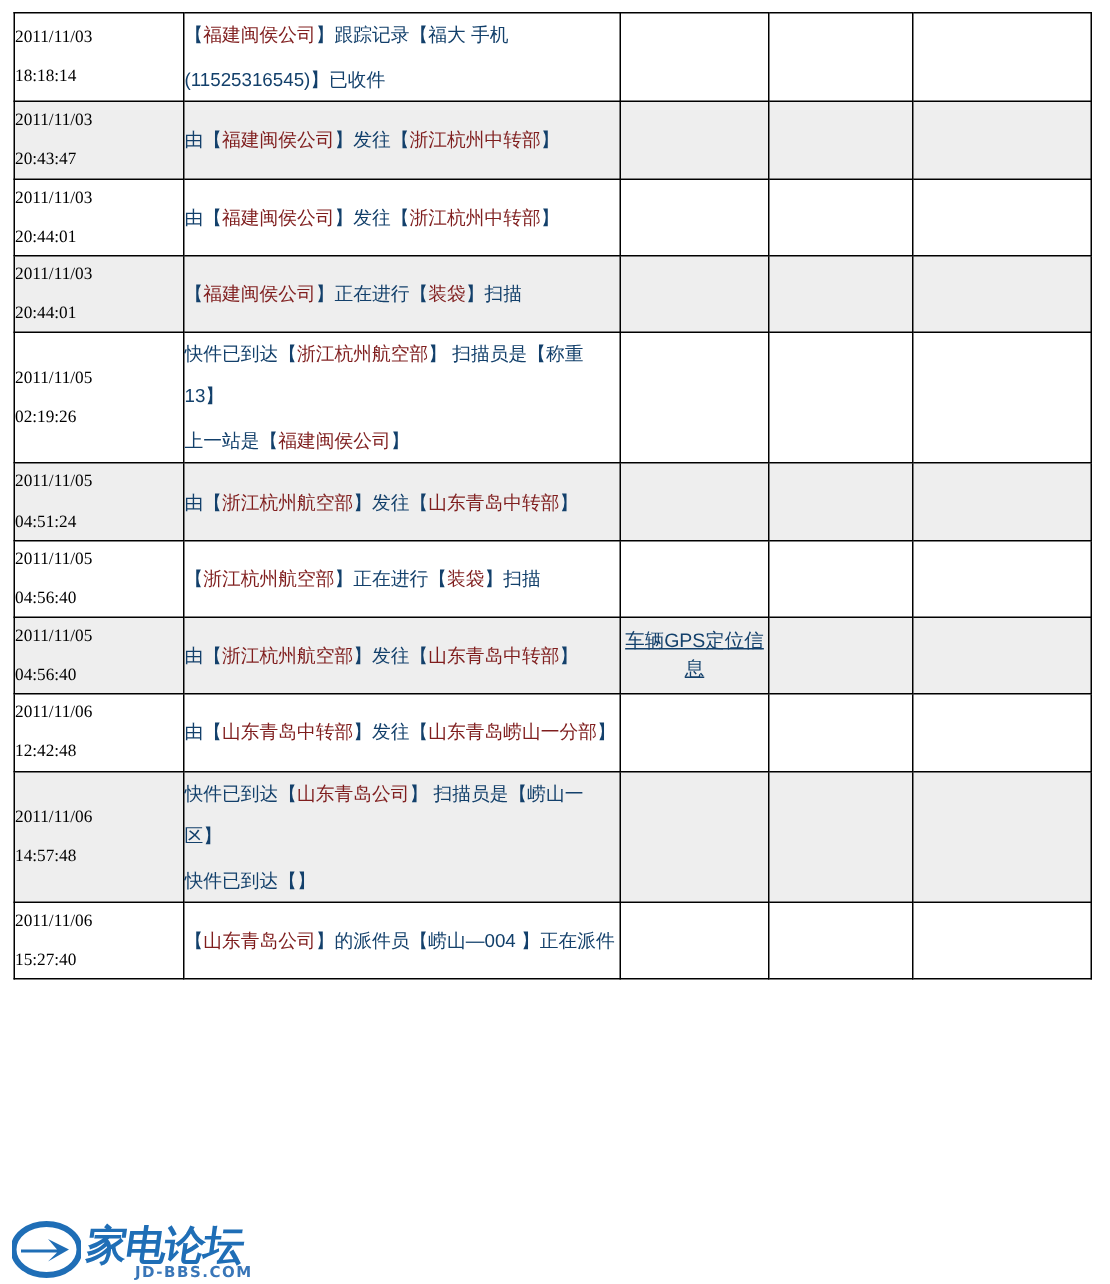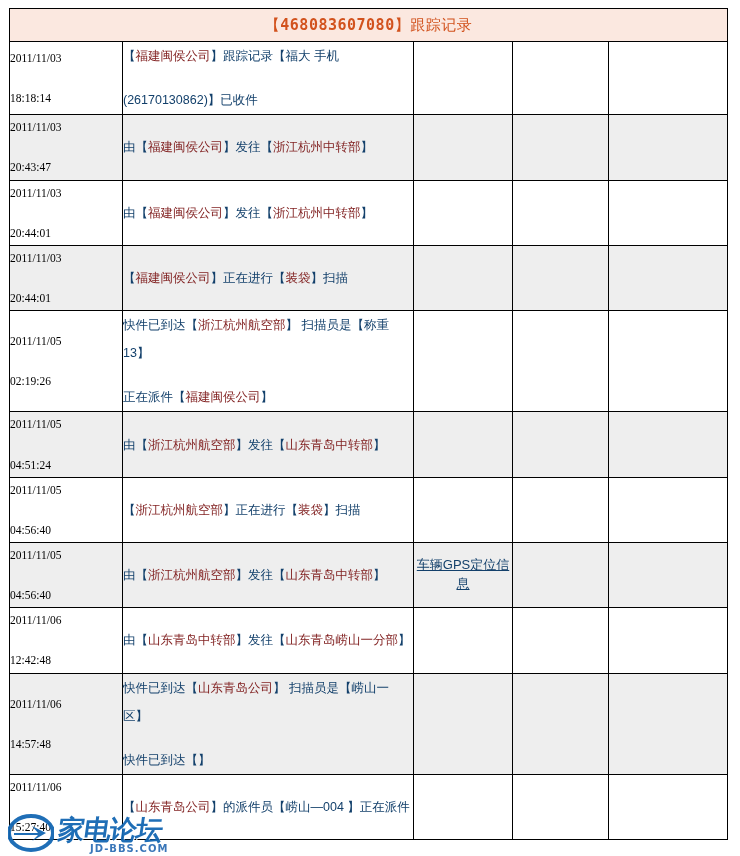--- a/index.html
+++ b/index.html
@@ -77,21 +77,21 @@
   .gps-link {
     color: #13406b;
     text-decoration: underline;
     font-size: 13px;
     line-height: 1.45;
     display: inline-block;
     cursor: pointer;
   }
   .red { color: #7f1d1d; }
   .desc-line { display: block; }
-  .desc-line + .desc-line { margin-top: 16px; }
+  .desc-line + .desc-line { margin-top: 2px; }
   
   #watermark {
     position: absolute;
     left: 6px;
     top: 812px;
     width: 180px;
     height: 44px;
     pointer-events: none;
     opacity: 0.95;
   }
@@ -131,34 +131,29 @@
 <div id="tracking-wrap">
   <table class="track">
     <colgroup>
       <col style="width:113px">
       <col style="width:291px">
       <col style="width:99px">
       <col style="width:96px">
       <col style="width:119px">
     </colgroup>
     <tbody id="table-body">
-      <tr>
-        <td colspan="5" class="title-cell">
-          <span>【</span><span class="title-num">468083607080</span><span>】</span><span>跟踪记录</span>
-        </td>
-      </tr>
 
     <tr class="r-odd">
           <td class="c-date">
             <span class="desc-line">2011/11/03</span>
             <span class="desc-line">18:18:14</span>
           </td>
           <td class="c-desc">
             <span class="desc-line"><span>【</span><span class="red">福建闽侯公司</span><span>】跟踪记录【福大  手机</span></span>
-            <span class="desc-line"><span>(26170130862)】已收件</span></span>
+            <span class="desc-line"><span>(11525316545)】已收件</span></span>
           </td>
           <td class="c-gps"></td>
           <td class="c-sign"></td>
           <td class="c-ad"></td>
         </tr>
         <tr class="r-even">
           <td class="c-date">
             <span class="desc-line">2011/11/03</span>
             <span class="desc-line">20:43:47</span>
           </td>
@@ -193,21 +188,21 @@
           <td class="c-sign"></td>
           <td class="c-ad"></td>
         </tr>
         <tr class="r-odd">
           <td class="c-date">
             <span class="desc-line">2011/11/05</span>
             <span class="desc-line">02:19:26</span>
           </td>
           <td class="c-desc">
             <span class="desc-line"><span>快件已到达【</span><span class="red">浙江杭州航空部</span><span>】 扫描员是【称重13】</span></span>
-            <span class="desc-line"><span>正在派件【</span><span class="red">福建闽侯公司</span><span>】</span></span>
+            <span class="desc-line"><span>上一站是【</span><span class="red">福建闽侯公司</span><span>】</span></span>
           </td>
           <td class="c-gps"></td>
           <td class="c-sign"></td>
           <td class="c-ad"></td>
         </tr>
         <tr class="r-even">
           <td class="c-date">
             <span class="desc-line">2011/11/05</span>
             <span class="desc-line">04:51:24</span>
           </td>

